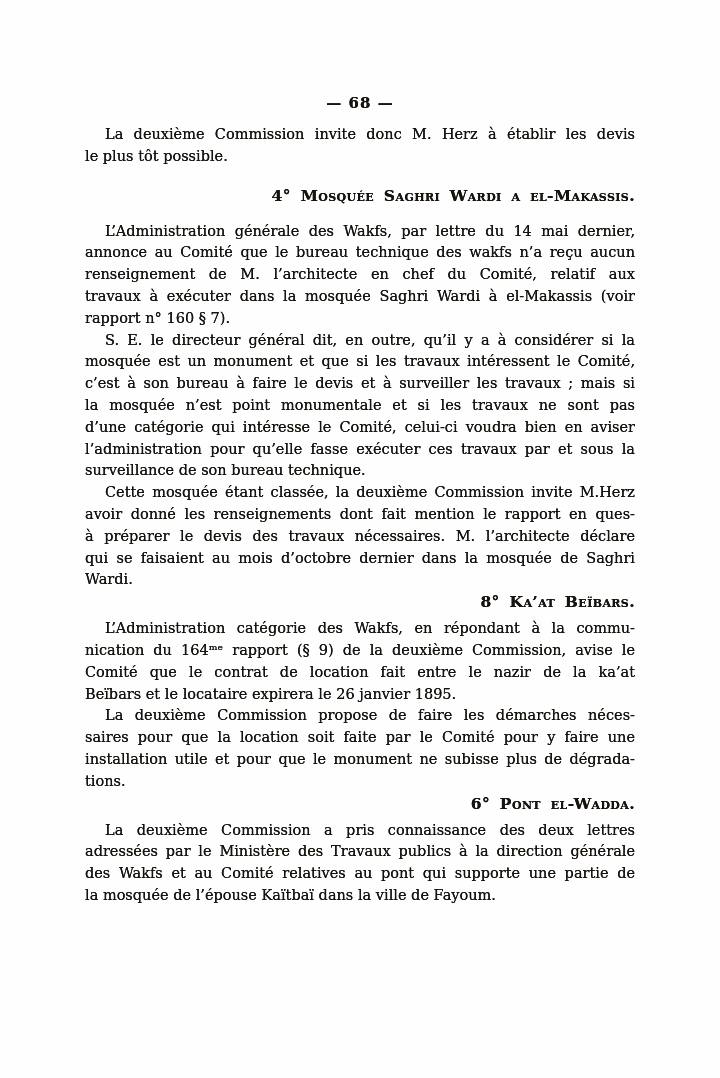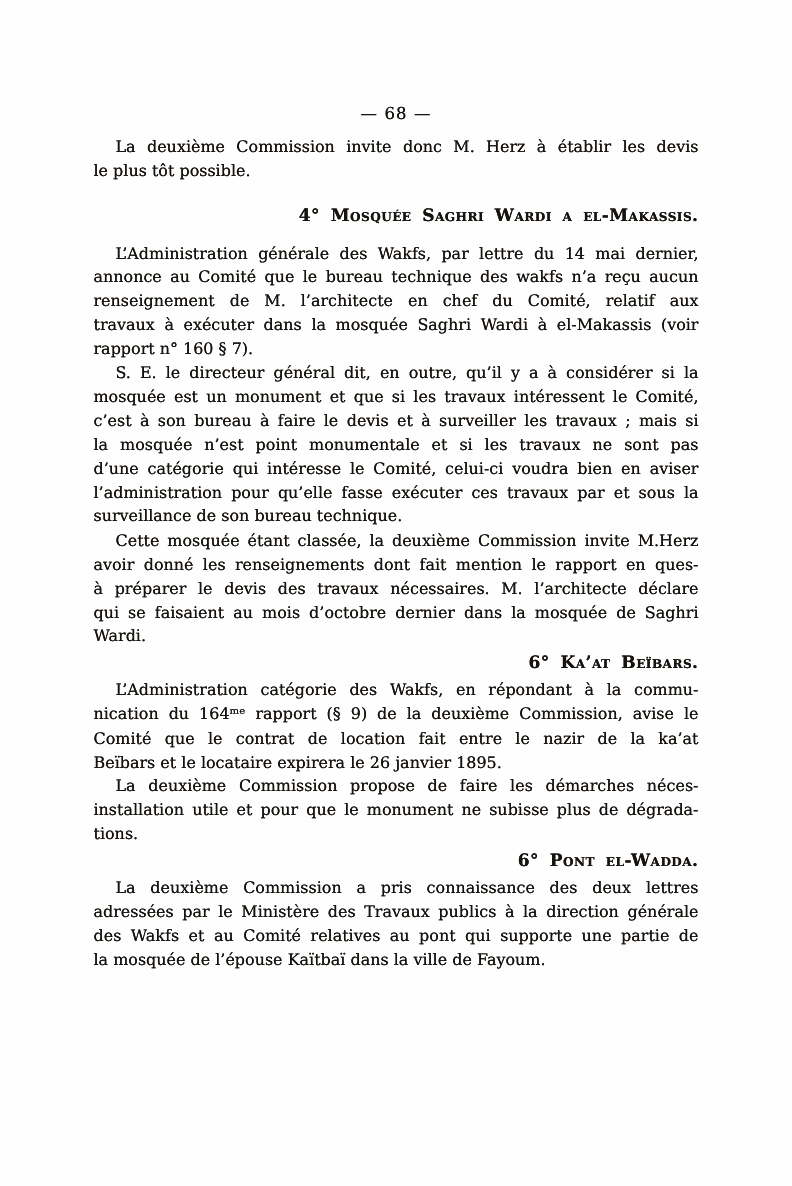--- a/index.html
+++ b/index.html
@@ -11,21 +11,21 @@
   .page {
     width: 720px;
     height: 1078px;
     box-sizing: border-box;
     padding-top: 92px;
     font-family: "DejaVu Serif", "Liberation Serif", serif;
   }
   .page-number {
     text-align: center;
     font-size: 15px;
-    font-weight: normal;
+    font-weight: bold;
     line-height: 22px;
     letter-spacing: 1px;
     text-shadow: 0 0 0.4px currentColor;
   }
   .content {
     width: 550px;
     margin: 10px 111px 0 85px;
   }
   .para {
     font-size: 14.5px;
@@ -78,29 +78,30 @@
         <div class="line">l’administration pour qu’elle fasse exécuter ces travaux par et sous la</div>
         <div class="line last">surveillance de son bureau technique.</div>
       </div>
       <div class="para">
         <div class="line indent">Cette mosquée étant classée, la deuxième Commission invite M.Herz</div>
         <div class="line">avoir donné les renseignements dont fait mention le rapport en ques-</div>
         <div class="line">à préparer le devis des travaux nécessaires. M. l’architecte déclare</div>
         <div class="line">qui se faisaient au mois d’octobre dernier dans la mosquée de Saghri</div>
         <div class="line last">Wardi.</div>
       </div>
-      <div class="heading tight">6° Ka’at Beïbars.</div>
+      <div class="heading tight">8° Ka’at Beïbars.</div>
       <div class="para">
         <div class="line indent">L’Administration catégorie des Wakfs, en répondant à la commu-</div>
         <div class="line">nication du 164ᵐᵉ rapport (§ 9) de la deuxième Commission, avise le</div>
         <div class="line">Comité que le contrat de location fait entre le nazir de la ka’at</div>
         <div class="line last">Beïbars et le locataire expirera le 26 janvier 1895.</div>
       </div>
       <div class="para">
         <div class="line indent">La deuxième Commission propose de faire les démarches néces-</div>
+        <div class="line">saires pour que la location soit faite par le Comité pour y faire une</div>
         <div class="line">installation utile et pour que le monument ne subisse plus de dégrada-</div>
         <div class="line last">tions.</div>
       </div>
       <div class="heading tight">6° Pont el-Wadda.</div>
       <div class="para">
         <div class="line indent">La deuxième Commission a pris connaissance des deux lettres</div>
         <div class="line">adressées par le Ministère des Travaux publics à la direction générale</div>
         <div class="line">des Wakfs et au Comité relatives au pont qui supporte une partie de</div>
         <div class="line last">la mosquée de l’épouse Kaïtbaï dans la ville de Fayoum.</div>
       </div>

